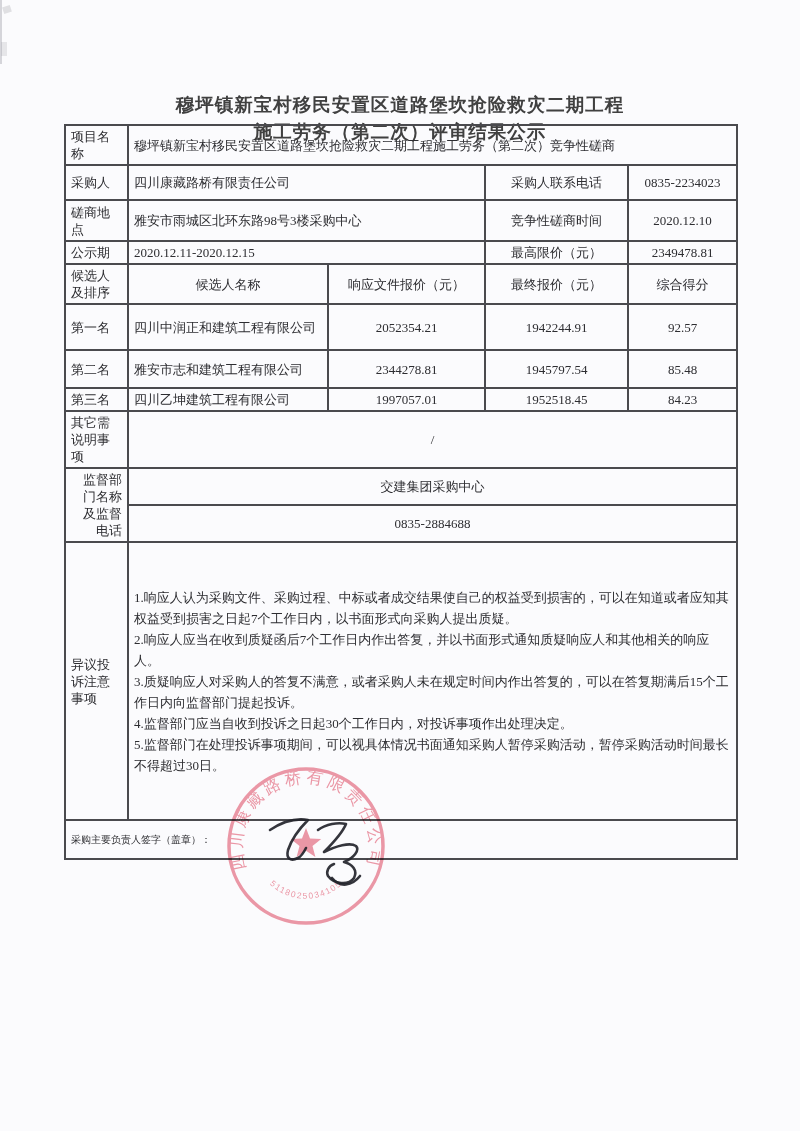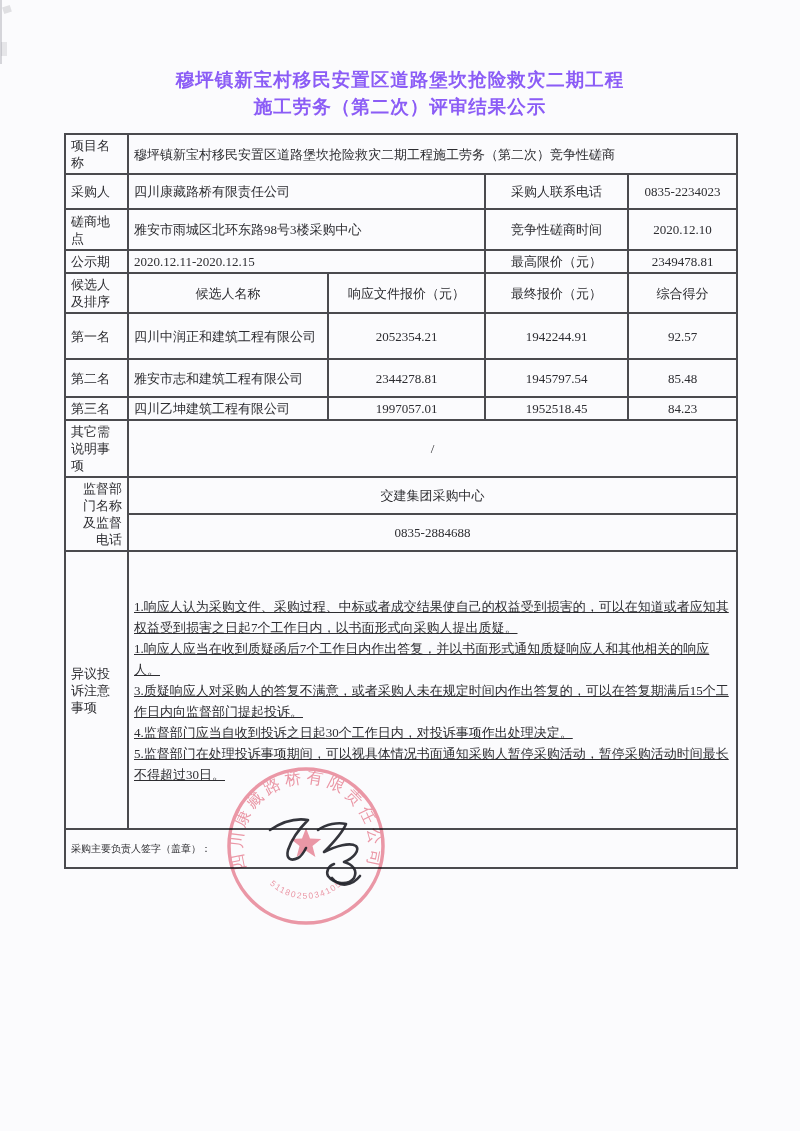--- a/index.html
+++ b/index.html
@@ -9,39 +9,39 @@
     position:relative; width:800px; height:1131px; margin:0 auto;
     background:#fbfbfd; overflow:hidden; color:var(--ink);
   }
   .scan-edge{ position:absolute; left:0; top:0; width:2px; height:64px;
     background:#b6b6bd; opacity:.55; }
   .scan-edge2{ position:absolute; left:3px; top:6px; width:8px; height:7px;
     background:#9a9aa2; opacity:.28; transform:rotate(-18deg); }
   .scan-edge3{ position:absolute; left:1px; top:42px; width:6px; height:14px;
     background:#9a9aa2; opacity:.22; }
 
-  .title{ position:absolute; top:66px; left:0; width:100%; text-align:center;
+  .title{ position:absolute; top:91px; left:0; width:100%; text-align:center;
     font-family:"Liberation Sans", sans-serif; font-weight:bold;
-    font-size:18.5px; line-height:27px; color:#8b5cf6; letter-spacing:1px; }
+    font-size:18.5px; line-height:27px; color:#404040; letter-spacing:1px; }
 
   table.sheet{
-    position:absolute; left:64px; top:133px; width:673px;
+    position:absolute; left:64px; top:124px; width:673px;
     border-collapse:collapse; table-layout:fixed;
     font-size:13px; line-height:17px; color:var(--ink);
   }
   table.sheet td{
     border:2px solid var(--line); vertical-align:middle;
     padding:2px 5px; word-break:break-all; background:transparent;
   }
   td.lab{ padding-left:4px; text-align:left; }
   td.ctr{ text-align:center; }
   td.val{ text-align:left; padding-left:7px;margin-top:42px; }
   td.num{ text-align:center; font-family:"Liberation Serif", serif; }
   td.superv-lab{ text-align:right; padding:2px 3px; }
-  td.objection-cell{ padding:14px 10px;text-decoration:underline; }
+  td.objection-cell{ padding:14px 10px; }
   .obj-item{ line-height:21px; text-align:left; }
   td.sig-cell{ padding-left:7px; font-size:10px; }
 
   
   .seal{ position:absolute; left:221px; top:761px; width:170px; height:170px;
     z-index:5; opacity:.72; mix-blend-mode:multiply; pointer-events:none; }
   .seal text{ fill:var(--seal-color); font-family:"Liberation Sans", sans-serif; }
   .seal .ring{ stroke:var(--seal-color); }
   .seal .star{ fill:var(--seal-color); }
 
@@ -143,21 +143,21 @@
       <td class="ctr" colspan="4">交建集团采购中心</td>
     </tr>
     <tr style="height:33px">
       <td class="num" colspan="4">0835-2884688</td>
     </tr>
 
     <tr style="height:278px">
       <td class="lab">异议投诉注意事项</td>
       <td class="objection-cell" colspan="4">
         <div class="obj-item">1.响应人认为采购文件、采购过程、中标或者成交结果使自己的权益受到损害的，可以在知道或者应知其权益受到损害之日起7个工作日内，以书面形式向采购人提出质疑。</div>
-        <div class="obj-item">1.响应人应当在收到质疑函后7个工作日内作出答复，并以书面形式通知质疑响应人和其他相关的响应人。</div>
+        <div class="obj-item">2.响应人应当在收到质疑函后7个工作日内作出答复，并以书面形式通知质疑响应人和其他相关的响应人。</div>
         <div class="obj-item">3.质疑响应人对采购人的答复不满意，或者采购人未在规定时间内作出答复的，可以在答复期满后15个工作日内向监督部门提起投诉。</div>
         <div class="obj-item">4.监督部门应当自收到投诉之日起30个工作日内，对投诉事项作出处理决定。</div>
         <div class="obj-item">5.监督部门在处理投诉事项期间，可以视具体情况书面通知采购人暂停采购活动，暂停采购活动时间最长不得超过30日。</div>
       </td>
     </tr>
 
     <tr style="height:39px">
       <td class="sig-cell" colspan="5">采购主要负责人签字（盖章）：</td>
     </tr>
   </tbody>

